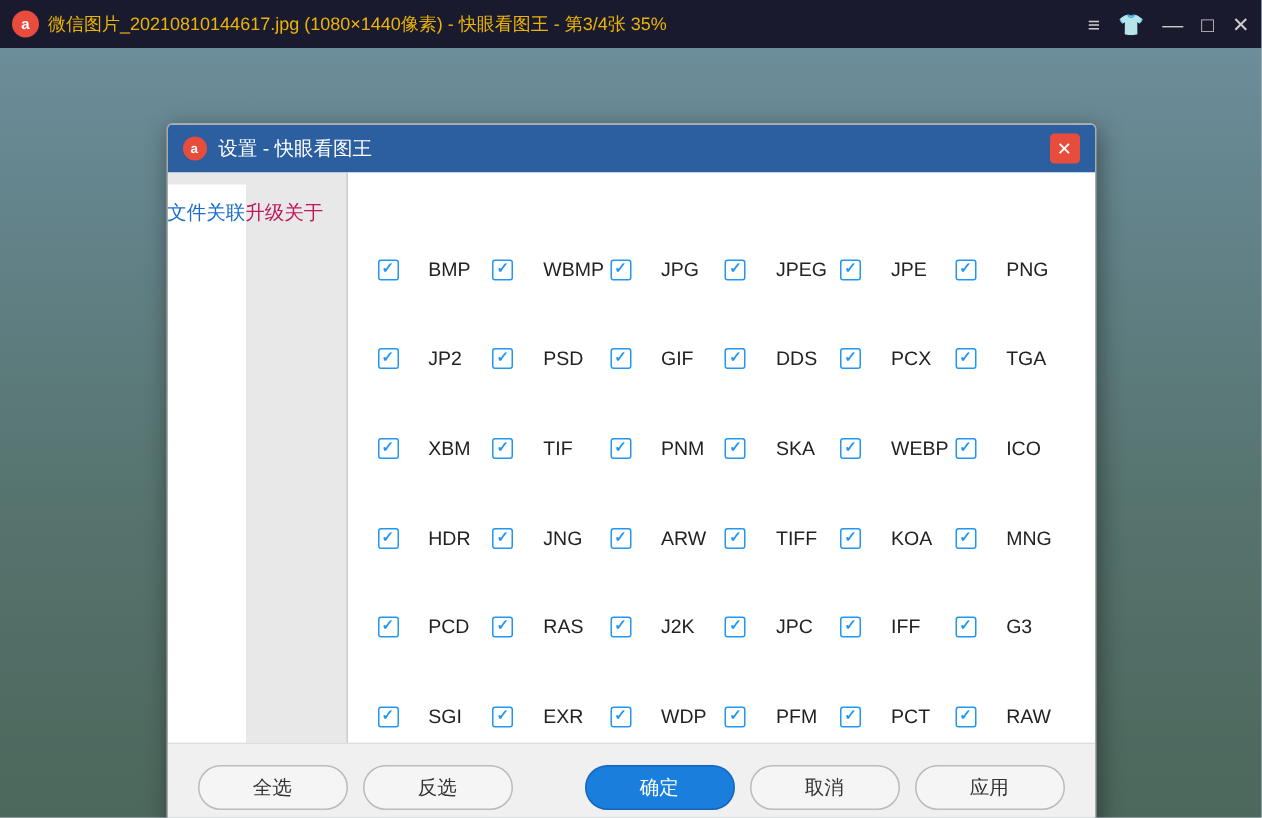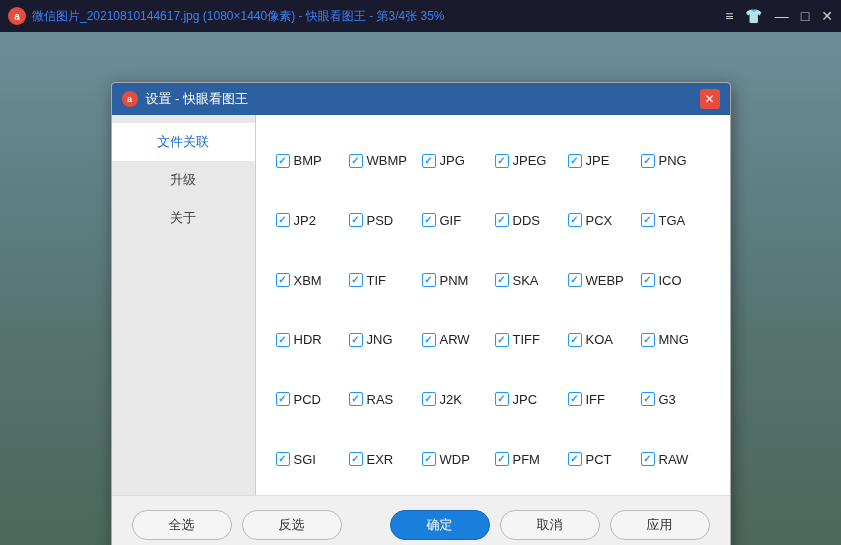--- a/index.html
+++ b/index.html
@@ -33,21 +33,21 @@
       display: flex;
       align-items: center;
       justify-content: center;
       color: white;
       font-size: 10px;
       font-weight: bold;
     }
     .title-bar-text {
       flex: 1;
       font-size: 12px;
-      color: #3b82f6;
+      color: #eab308;
     }
     .title-bar-controls {
       display: flex;
       gap: 12px;
       align-items: center;
       color: #ccc;
       font-size: 14px;
     }
     .title-bar-controls span {
       cursor: pointer;
@@ -128,32 +128,32 @@
     }
 
     
     .dialog-body {
       display: flex;
       height: 380px;
     }
 
     
     .sidebar {
-      width: 144px;
+      width: 120px;
       background: #e8e8e8;
       border-right: 1px solid #ccc;
       display: flex;
-      flex-direction: column;
+      flex-direction: row;
       padding-top: 8px;
     }
     .sidebar-item {
       padding: 10px 0;
       text-align: center;
       font-size: 13px;
-      color: #404040;
+      color: #be185d;
       cursor: pointer;
     }
     .sidebar-item.active {
       background: white;
       color: #1a6ccc;
       border-right: none;
     }
 
     
     .main-content {
@@ -166,22 +166,22 @@
 
     .file-grid {
       display: grid;
       grid-template-columns: repeat(6, 1fr);
       gap: 8px 4px;
       flex: 1;
     }
 
     .file-item {
       display: flex;
-      align-items: center;
-      gap: 4px;
+      align-items: flex-end;
+      gap: 20px;
       font-size: 13px;
       color: #333;
     }
 
     .checkbox {
       width: 14px;
       height: 14px;
       border: 1.5px solid #2196F3;
       border-radius: 2px;
       background: white;

